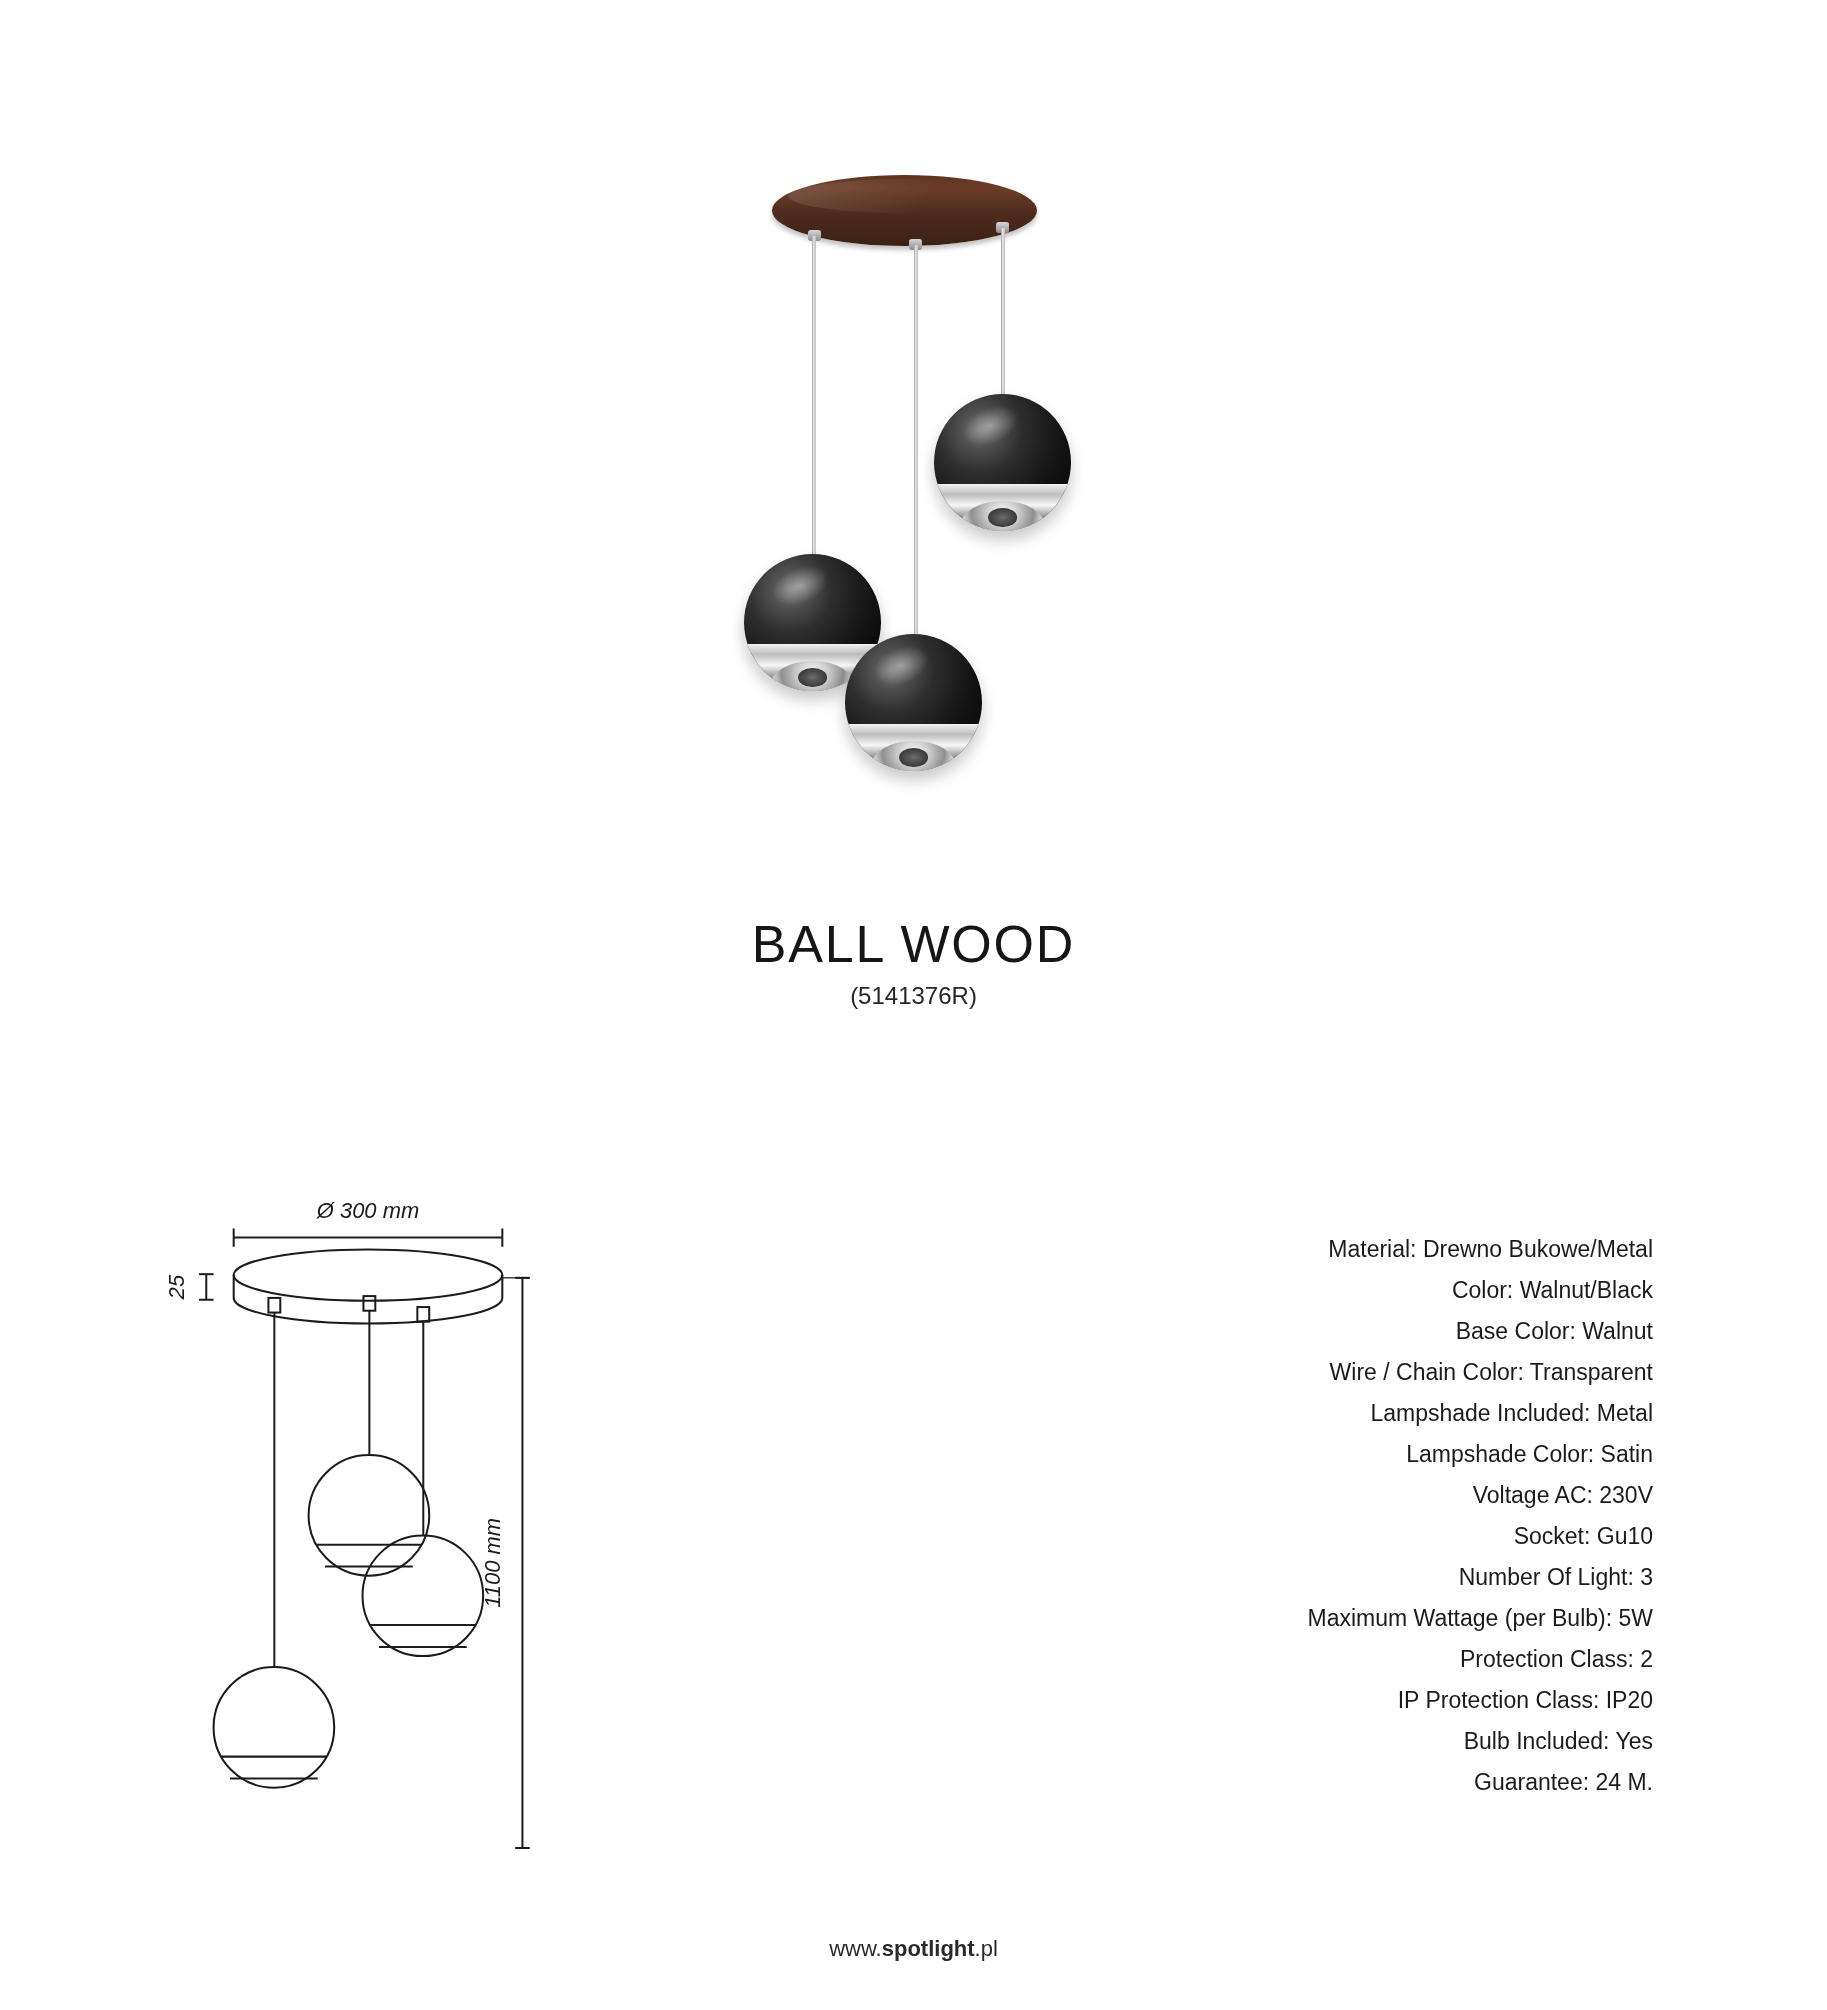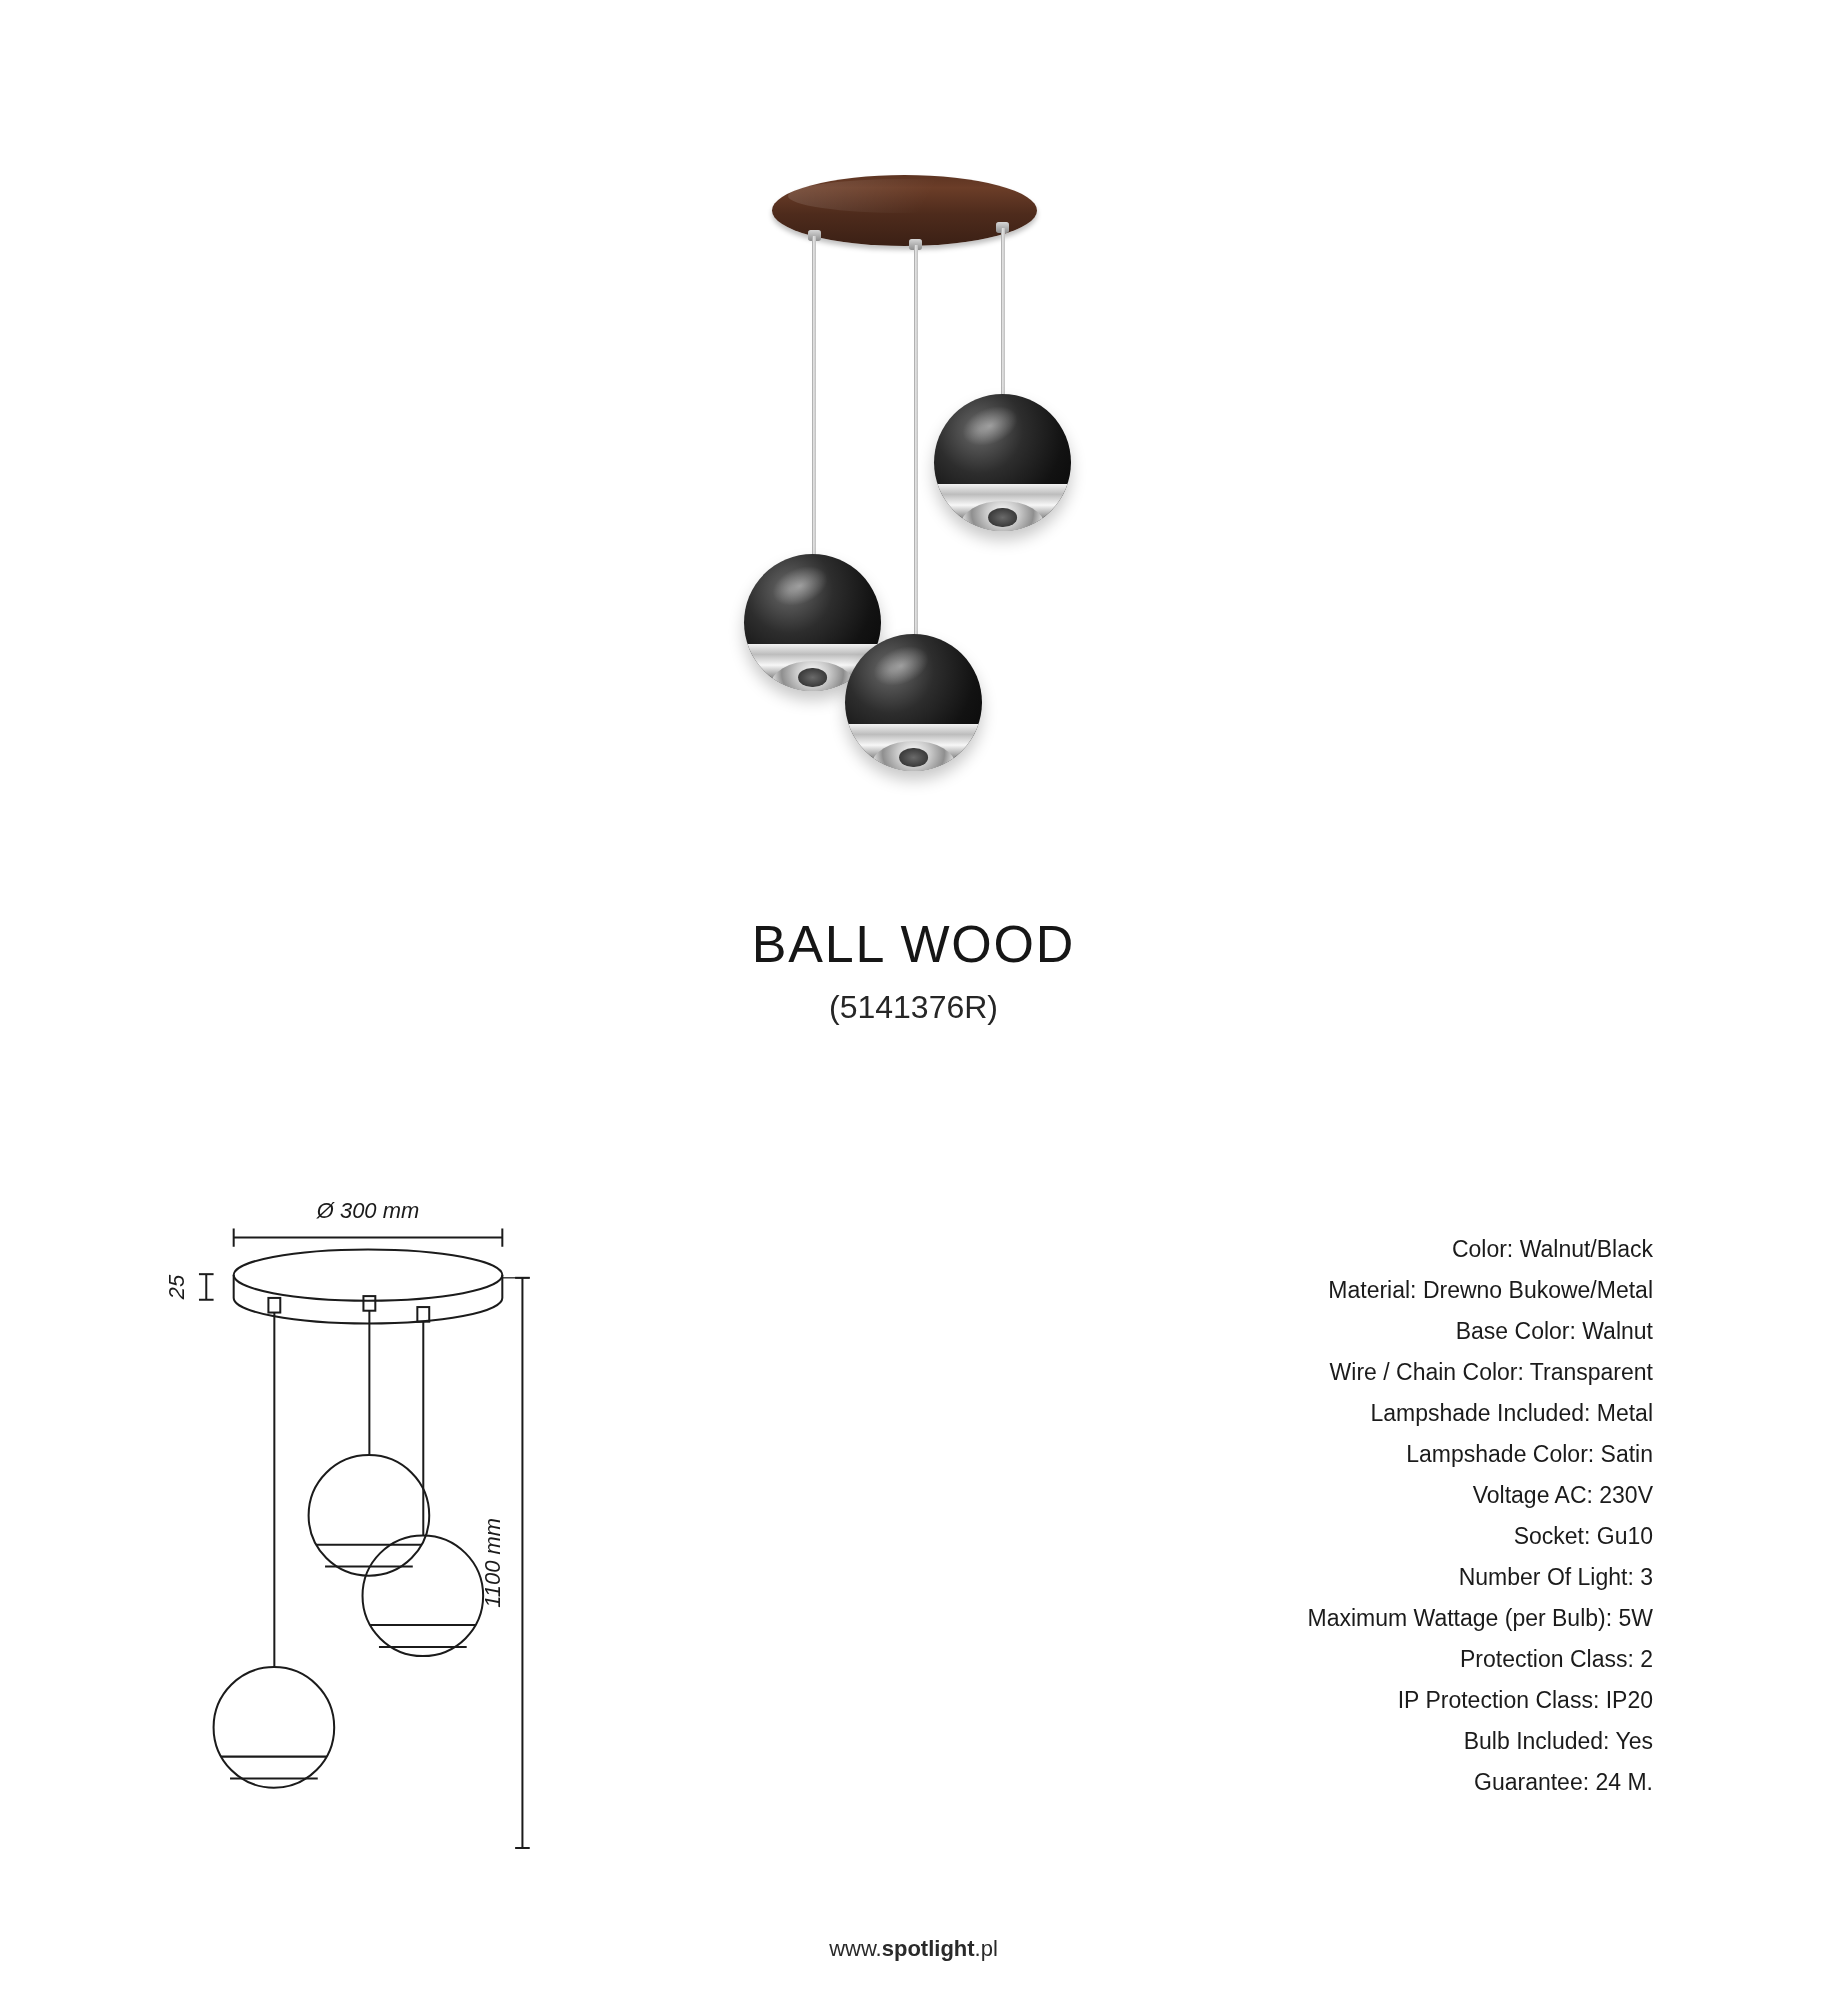--- a/index.html
+++ b/index.html
@@ -120,23 +120,23 @@
     text-align: center;
   }
   .product-title {
     font-size: 52px;
     letter-spacing: 1.8px;
     font-weight: 400;
     color: #161616;
     margin: 0;
   }
   .product-code {
-    font-size: 32px;
+    font-size: 24px;
     color: #262626;
-    margin-top: 15px;
+    margin-top: 8px;
   }
 
   
   .tech-area {
     position: absolute;
     left: 164px;
     top: 1170px;
     width: 567px;
     height: 731px;
     font-style: italic;
@@ -248,22 +248,22 @@
 
     <text x="223" y="52" text-anchor="middle" font-family="Liberation Sans, sans-serif" font-size="24" fill="#1b1b1b">Ø 300 mm</text>
 
     <text x="22" y="128" text-anchor="middle" font-family="Liberation Sans, sans-serif" font-size="24" fill="#1b1b1b" transform="rotate(-90 22 128)">25</text>
 
     <text x="368" y="430" text-anchor="middle" font-family="Liberation Sans, sans-serif" font-size="24" fill="#1b1b1b" transform="rotate(-90 368 430)">1100 mm</text>
   </svg>
 </div>
 
 <div class="specs">
+  <div class="spec-line">Material: Drewno Bukowe/Metal</div>
   <div class="spec-line">Color: Walnut/Black</div>
-  <div class="spec-line">Material: Drewno Bukowe/Metal</div>
   <div class="spec-line">Base Color: Walnut</div>
   <div class="spec-line">Wire / Chain Color: Transparent</div>
   <div class="spec-line">Lampshade Included: Metal</div>
   <div class="spec-line">Lampshade Color: Satin</div>
   <div class="spec-line">Voltage AC: 230V</div>
   <div class="spec-line">Socket: Gu10</div>
   <div class="spec-line">Number Of Light: 3</div>
   <div class="spec-line">Maximum Wattage (per Bulb): 5W</div>
   <div class="spec-line">Protection Class: 2</div>
   <div class="spec-line">IP Protection Class: IP20</div>

